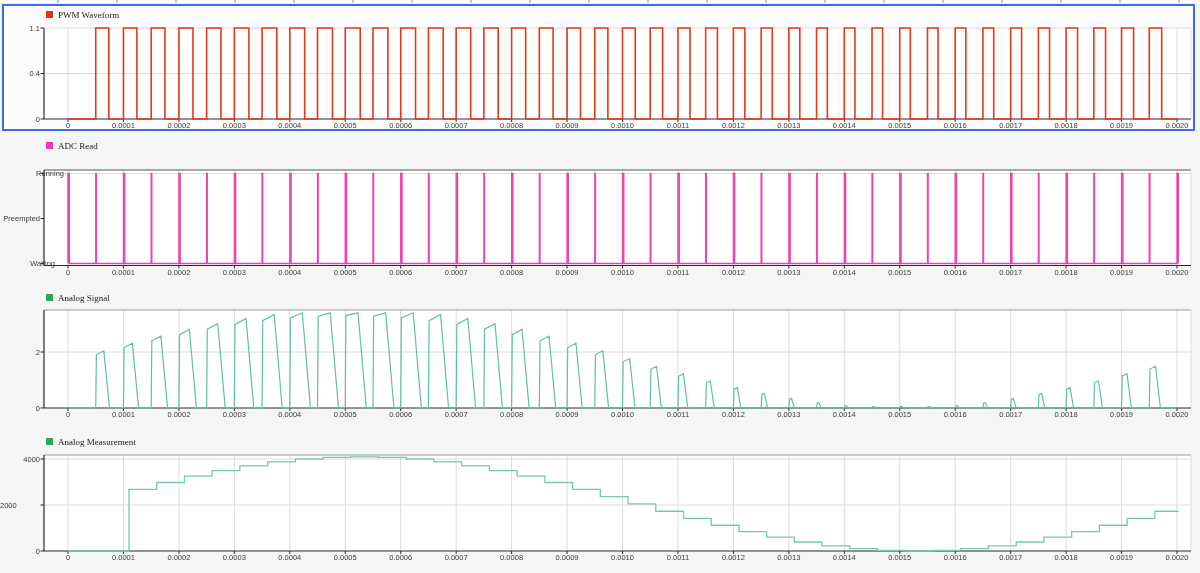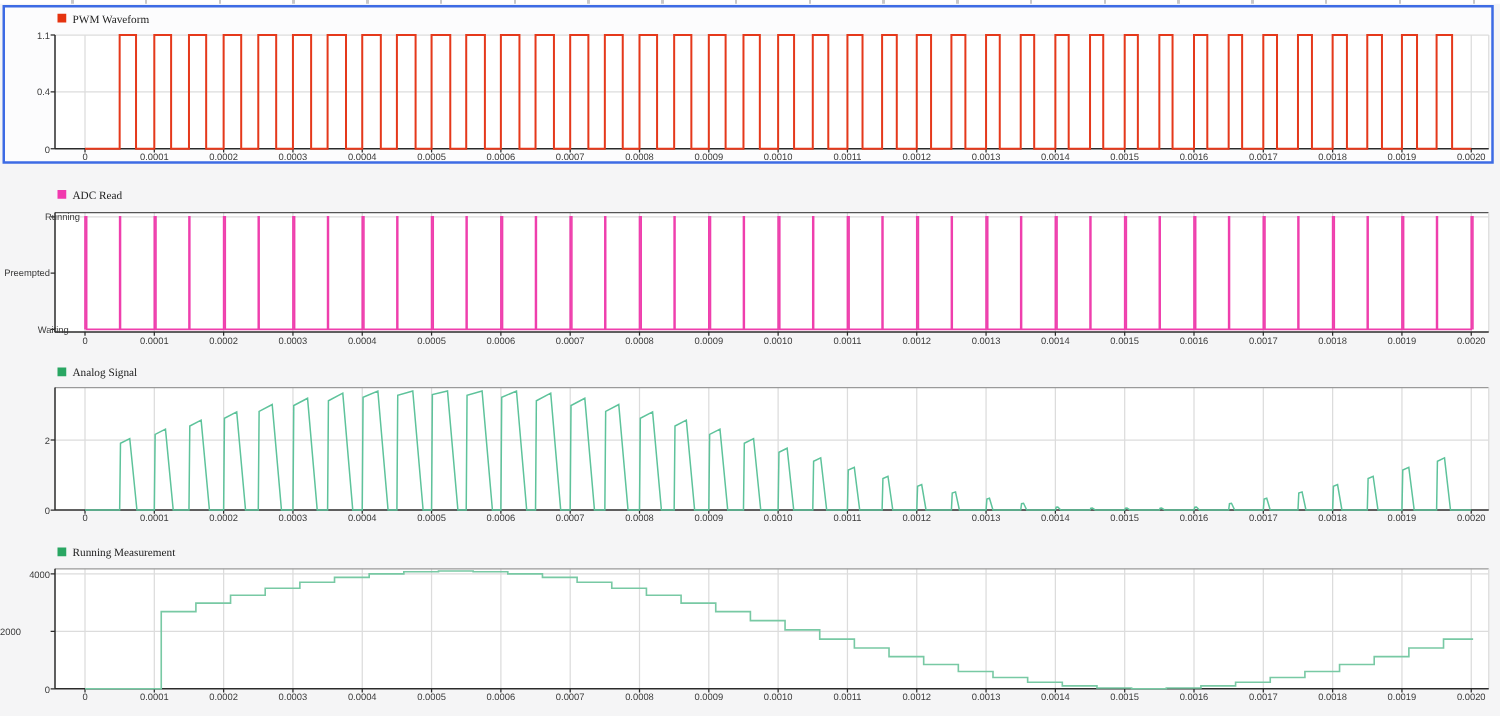--- a/index.html
+++ b/index.html
@@ -12,21 +12,21 @@
   .panel-hit{position:absolute;left:2px;width:1196px;z-index:1;background:transparent;}
   #hit-0{top:4px;height:127px;}
   #hit-1{top:148px;height:136px;}
   #hit-2{top:286px;height:144px;}
   #hit-3{top:430px;height:136px;}
   svg#plots{position:absolute;left:0;top:0;z-index:2;pointer-events:none;}
   .legend{position:absolute;left:46px;height:11px;display:flex;align-items:center;gap:5px;z-index:3;}
   .legend .sw{width:7px;height:7px;display:inline-block;flex:0 0 auto;}
   .legend .lt{font-size:9px;color:#1c1c1c;white-space:nowrap;font-family:Liberation Serif, serif;}
   #lg-0{top:9px;}
-  #lg-1{top:150px;}
+  #lg-1{top:140px;}
   #lg-2{top:292px;}
   #lg-3{top:436px;}
   #labels{position:absolute;left:0;top:0;width:1200px;height:573px;z-index:3;pointer-events:none;}
   #labels .tick{position:absolute;font-size:7.5px;color:#3a3a3a;line-height:9px;white-space:nowrap;}
 </style>
 </head>
 <body>
 
 <div id="page">
   <div id="ruler"></div>
@@ -256,21 +256,21 @@
   <div class="legend" id="lg-1">
     <span class="sw" style="background: rgb(241, 57, 174);"></span>
     <span class="lt">ADC Read</span>
   </div>
   <div class="legend" id="lg-2">
     <span class="sw" style="background: rgb(41, 166, 98);"></span>
     <span class="lt">Analog Signal</span>
   </div>
   <div class="legend" id="lg-3">
     <span class="sw" style="background: rgb(41, 166, 98);"></span>
-    <span class="lt">Running Measurement</span>
+    <span class="lt">Analog Measurement</span>
   </div>
 
   <div id="labels">
       <span class="tick" style="left: 46px; top: 121px; width: 44px; text-align: center;">0</span>
       <span class="tick" style="left: 101.45px; top: 121px; width: 44px; text-align: center;">0.0001</span>
       <span class="tick" style="left: 156.9px; top: 121px; width: 44px; text-align: center;">0.0002</span>
       <span class="tick" style="left: 212.35px; top: 121px; width: 44px; text-align: center;">0.0003</span>
       <span class="tick" style="left: 267.8px; top: 121px; width: 44px; text-align: center;">0.0004</span>
       <span class="tick" style="left: 323.25px; top: 121px; width: 44px; text-align: center;">0.0005</span>
       <span class="tick" style="left: 378.7px; top: 121px; width: 44px; text-align: center;">0.0006</span>

